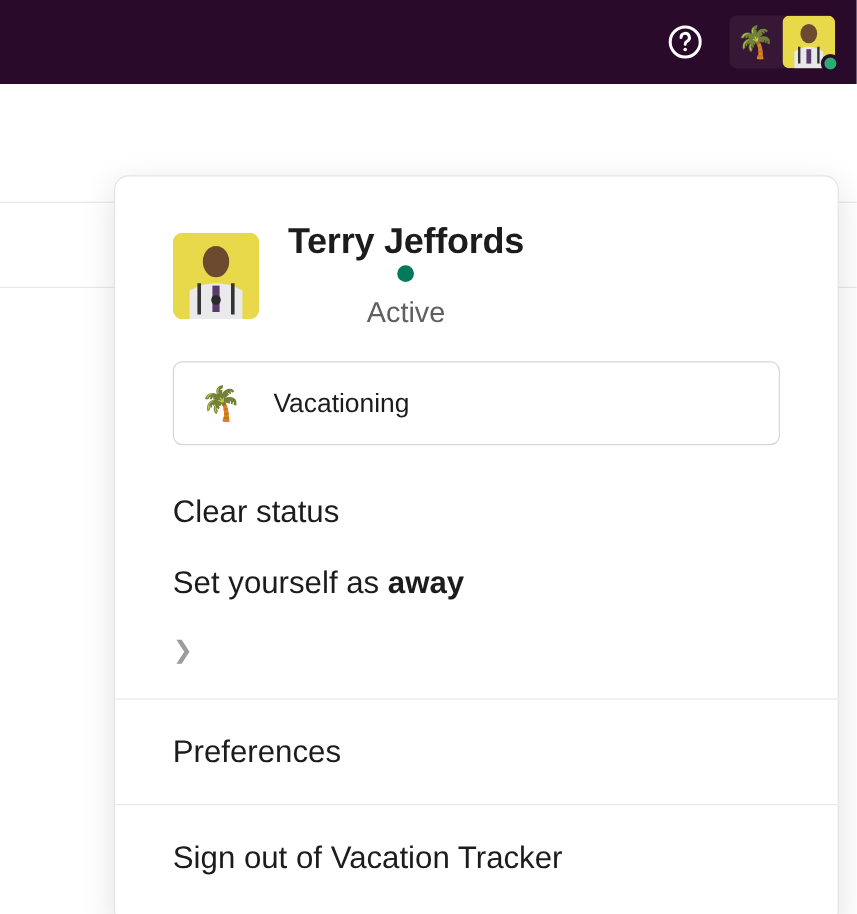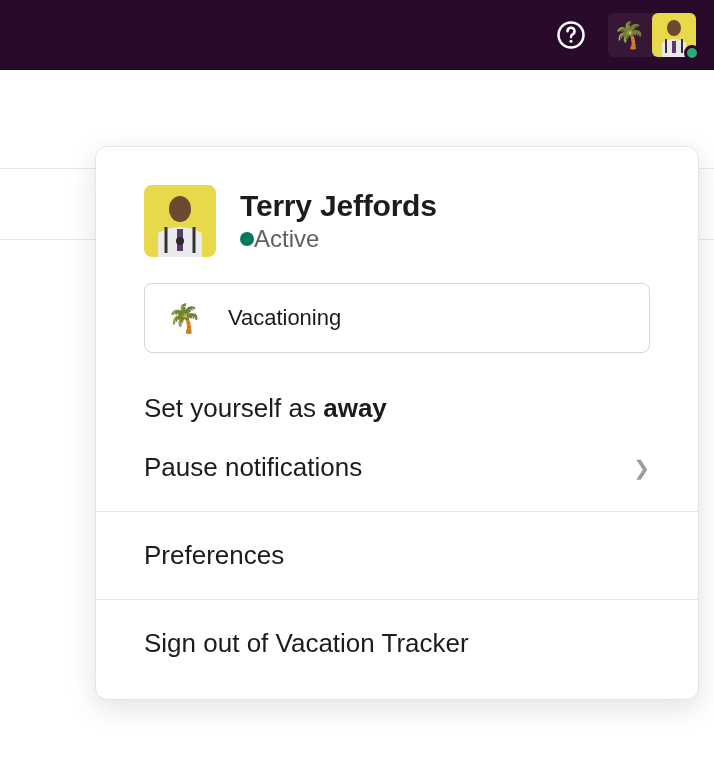--- a/index.html
+++ b/index.html
@@ -96,21 +96,21 @@
       flex-shrink: 0;
     }
     .user-meta { display: flex; flex-direction: column; gap: 2px; }
     .user-name {
       font-size: 30px;
       font-weight: 800;
       color: #1d1c1d;
       letter-spacing: -0.2px;
     }
     .presence-row {
-      display: flex; align-items: center; 
+      display: flex; align-items: center; gap: 12px; flex-direction: column;
     }
     .presence-dot {
       width: 14px; height: 14px;
       background: #007a5a;
       border-radius: 50%;
     }
     .presence-text {
       font-size: 24px;
       color: #616061;
     }
@@ -212,24 +212,26 @@
       </div>
     </div>
 
     <div class="status-chip">
       <span class="emoji">🌴</span>
       <span class="text">Vacationing</span>
     </div>
 
     <div class="menu-section menu-top-gap">
       <div class="menu-item">
+        <span class="label">Clear status</span>
+      </div>
+      <div class="menu-item">
         <span class="label"><span>Set yourself as </span><strong>away</strong></span>
       </div>
       <div class="menu-item">
-        <span class="label">Pause notifications</span>
         <span class="chevron">❯</span>
       </div>
     </div>
 
     <div class="menu-divider"></div>
 
     <div class="menu-section">
       <div class="menu-item">
         <span class="label">Preferences</span>
       </div>

